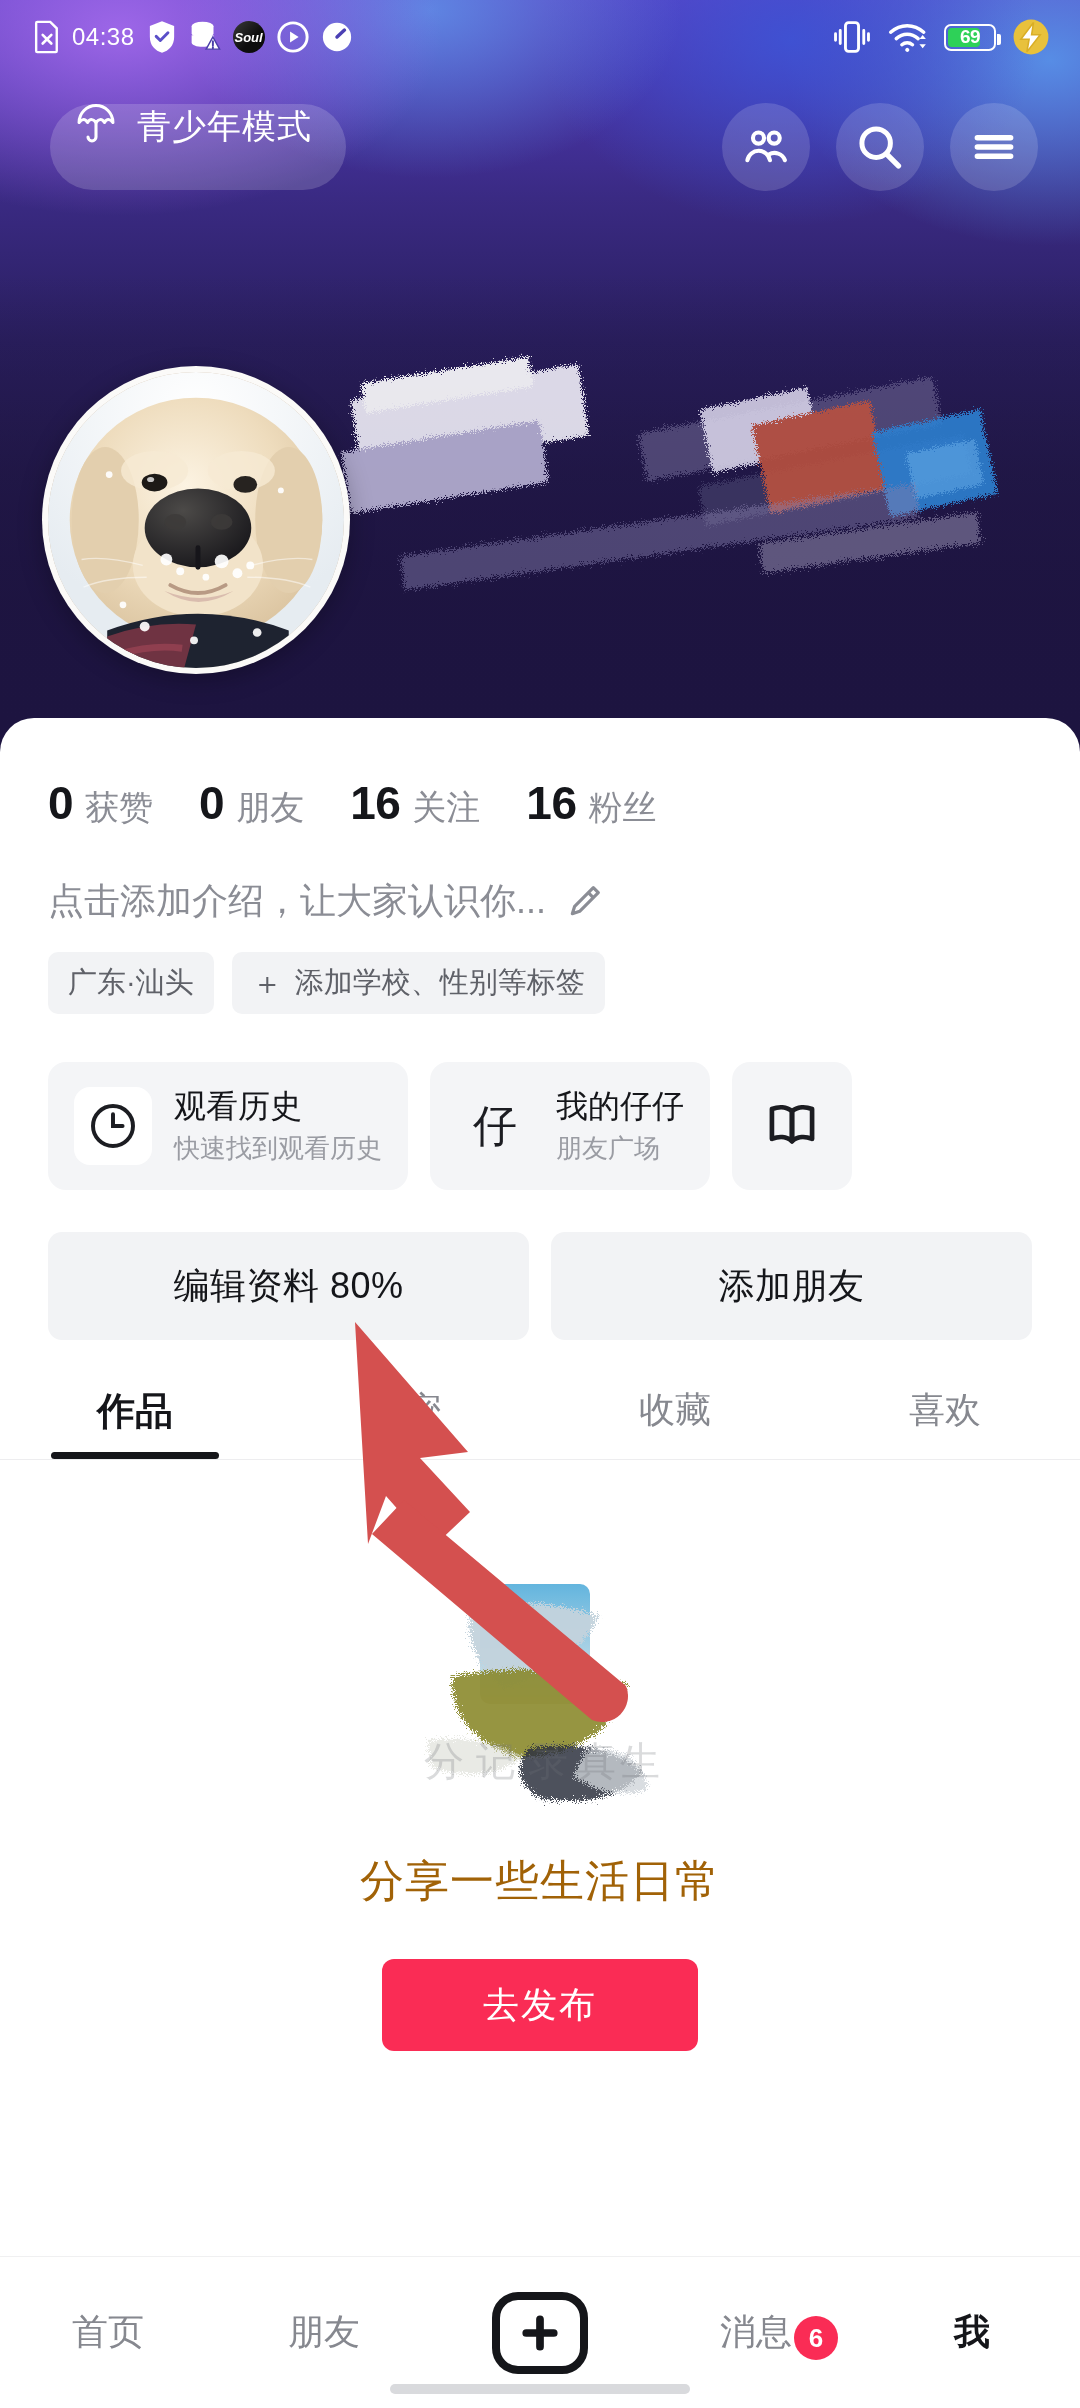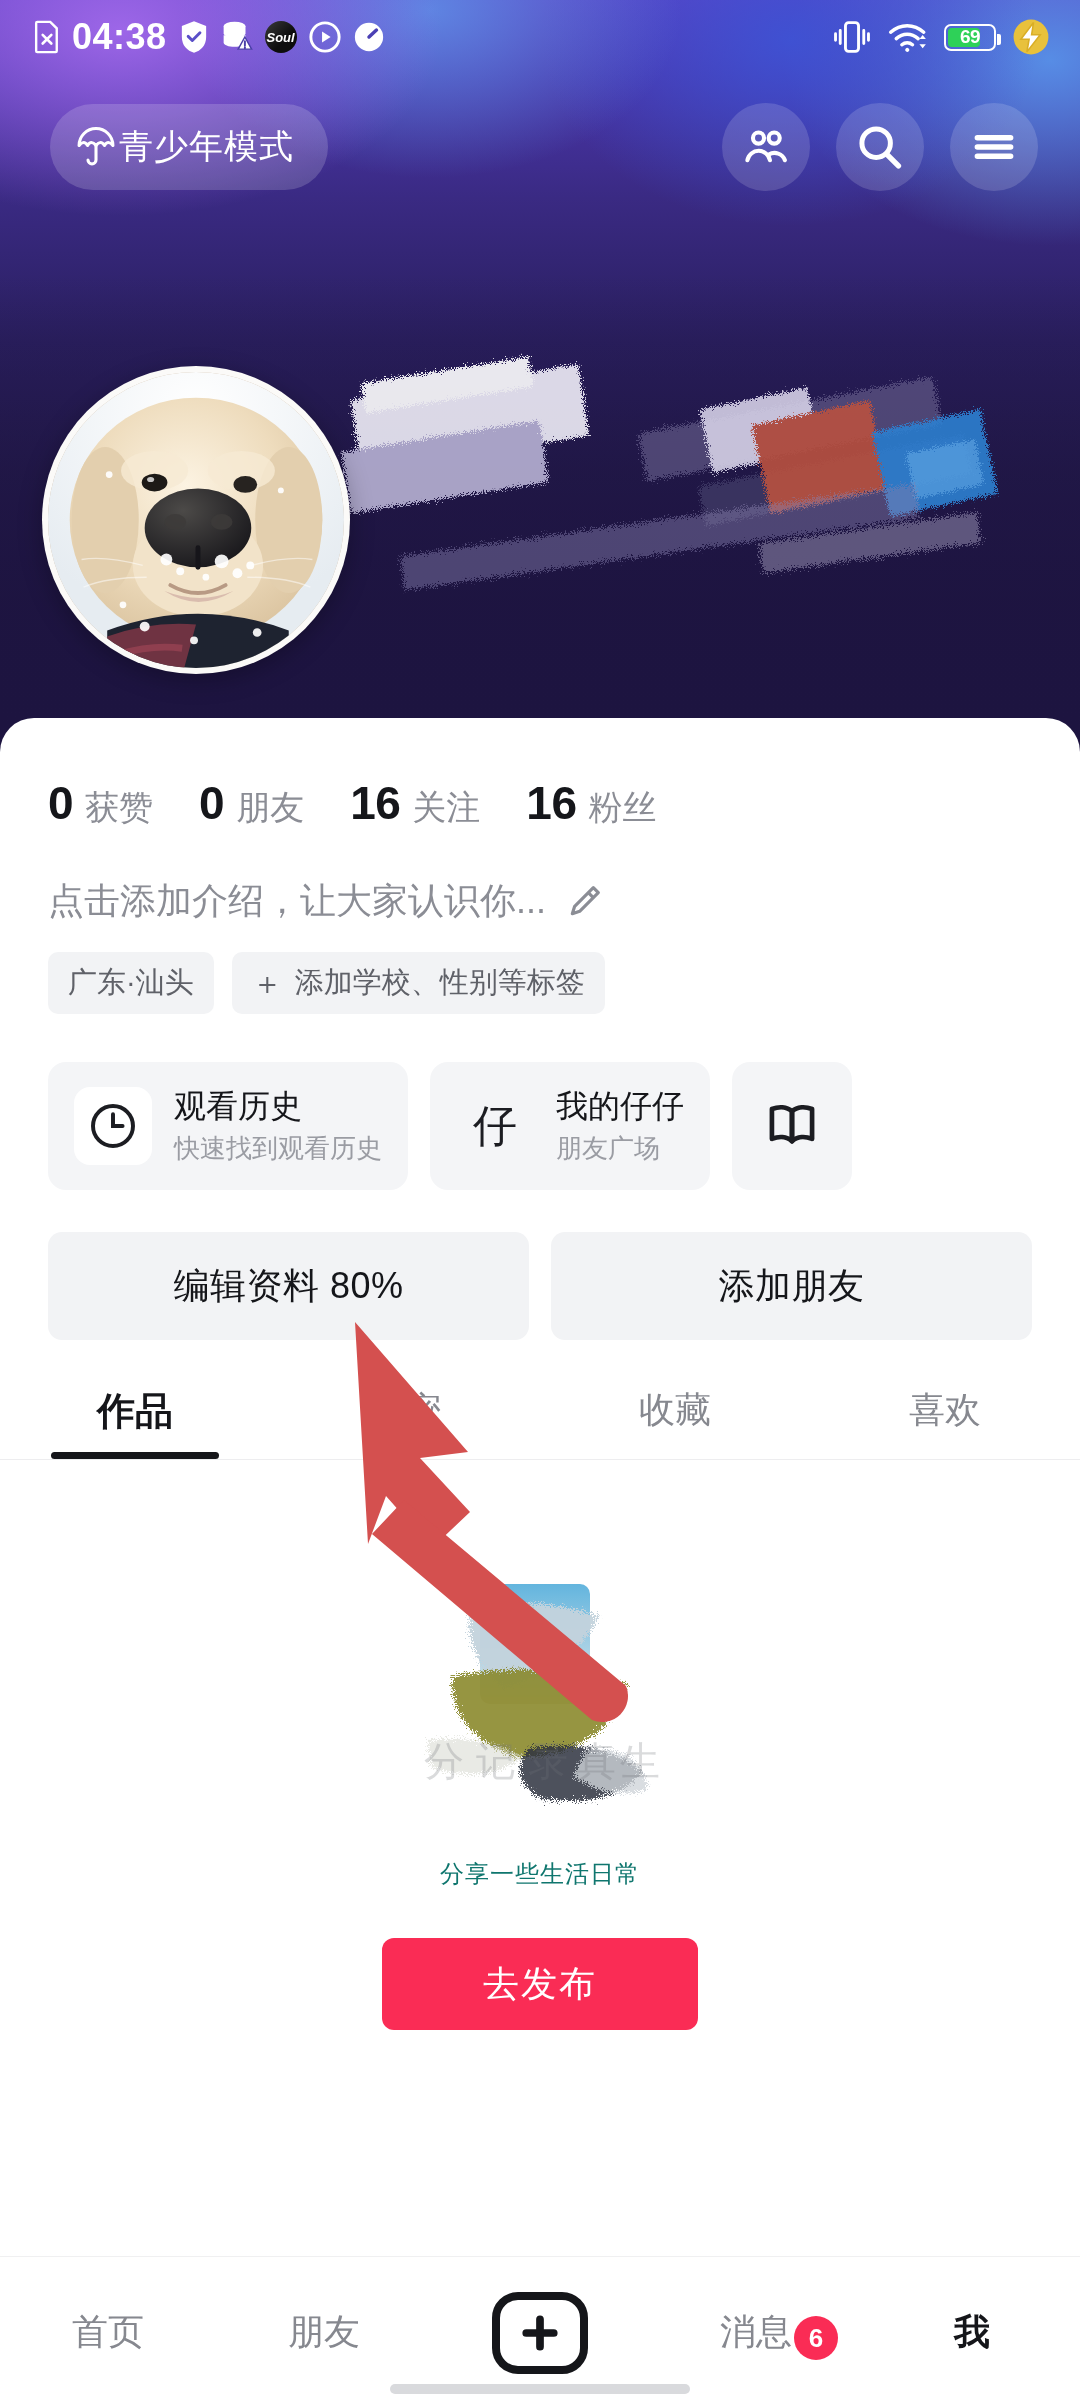--- a/index.html
+++ b/index.html
@@ -26,21 +26,21 @@
     pointer-events:none;
   }
 
   
   .statusbar {
     position:absolute; left:0; top:0; width:1080px; height:74px;
     display:flex; align-items:center; color:#fff; z-index:40;
   }
   .sb-left { display:flex; align-items:center; gap:12px; margin-left:34px; }
   .sb-right { display:flex; align-items:center; gap:16px; margin-left:auto; margin-right:30px; }
-  .sb-time { font-size:36px; font-weight:700; letter-spacing:.5px; line-height:1; }
+  .sb-time { font-size:24px; font-weight:400; letter-spacing:.5px; line-height:1; }
   .sb-ico { display:block; }
   .soul-ico {
     width:32px;height:32px;border-radius:16px;
     background:linear-gradient(135deg,#3a3a3a,#0d0d0d 60%);
     color:#fff;font-size:13px;font-weight:700;
     display:flex;align-items:center;justify-content:center;font-style:italic;
   }
   .batt {
     position:relative;width:52px;height:27px;border:2.5px solid #fff;border-radius:7px;
     display:flex;align-items:center;justify-content:center;
@@ -50,21 +50,21 @@
   .batt-num{position:relative;font-size:19px;font-weight:700;color:#fff;z-index:2;letter-spacing:-.5px;}
 
   
   .header {
     position:absolute; left:0; top:92px; width:1080px; height:110px;
     display:flex; align-items:center; z-index:30;
   }
   .teen-pill {
     margin-left:50px; height:86px; padding:0 34px 0 26px;
     background:rgba(255,255,255,.17); border-radius:43px;
-    display:flex; align-items:center; gap:3px; color:#fff;
+    display:flex; align-items:flex-start; gap:21px; color:#fff;
     font-size:34px; letter-spacing:1px;
   }
   .hdr-icons{ display:flex; align-items:center; gap:26px; margin-left:auto; margin-right:42px; }
   .hdr-btn{
     width:88px;height:88px;border-radius:50%;
     background:rgba(255,255,255,.15);
     display:flex;align-items:center;justify-content:center;
   }
 
   
@@ -131,21 +131,21 @@
   .tab.active{ color:#15161a; font-weight:700; font-size:38px;}
   .tab.active::after{
     content:""; position:absolute; left:50%; transform:translateX(-50%);
     bottom:0; width:168px; height:7px; background:#15161a; border-radius:4px;
   }
   .tabs-rule{ height:1px; background:#ededef; }
 
   
   .empty{ display:flex; flex-direction:column; align-items:center; padding-top:120px; }
   .empty-art{ width:300px; height:270px; position:relative; }
-  .empty-cap{ font-size:24px; color:#0f766e; margin-top:8px; letter-spacing:1px;}
+  .empty-cap{ font-size:44px; color:#a16207; margin-top:2px; letter-spacing:1px;}
   .pub-btn{
     margin:48px auto 0 auto; width:316px; height:92px; background:#fa2c55;
     border-radius:12px; display:flex; align-items:center; justify-content:center;
     color:#fff; font-size:36px; letter-spacing:2px;
   }
 
   
   .bottomnav{
     position:absolute; left:0; bottom:0; width:1080px; height:152px;
     background:#fff; border-top:1px solid #f0f0f1;

